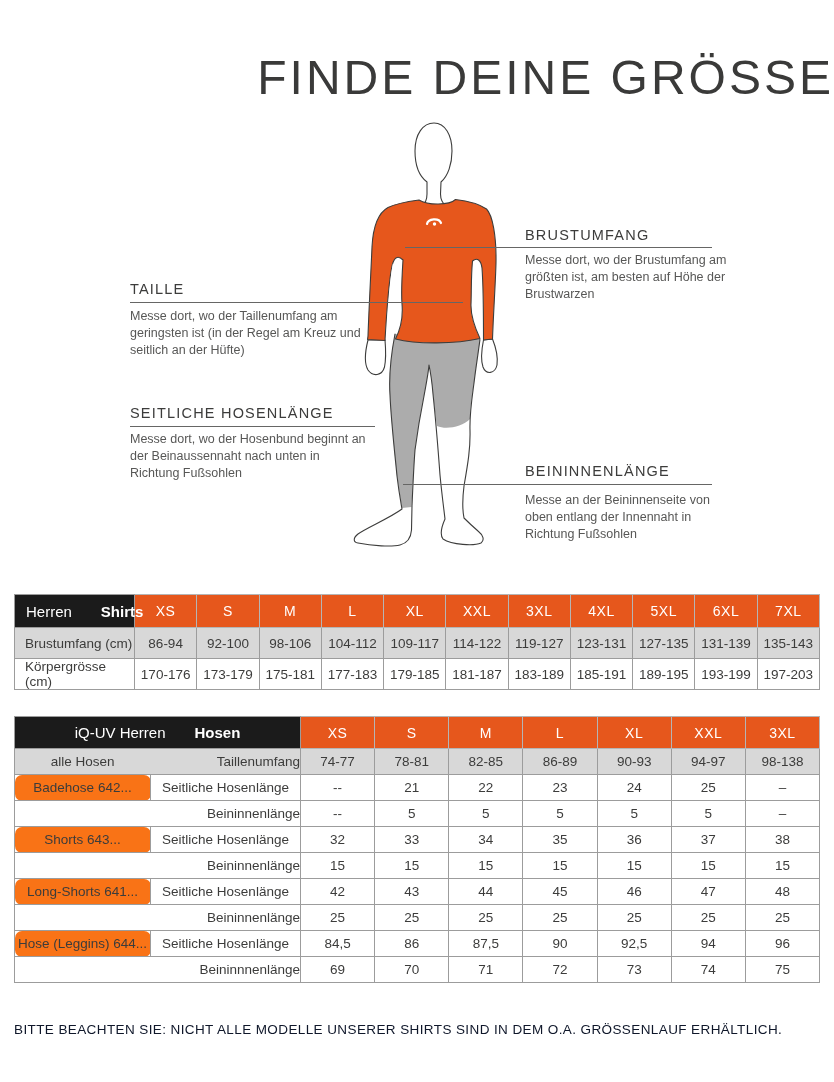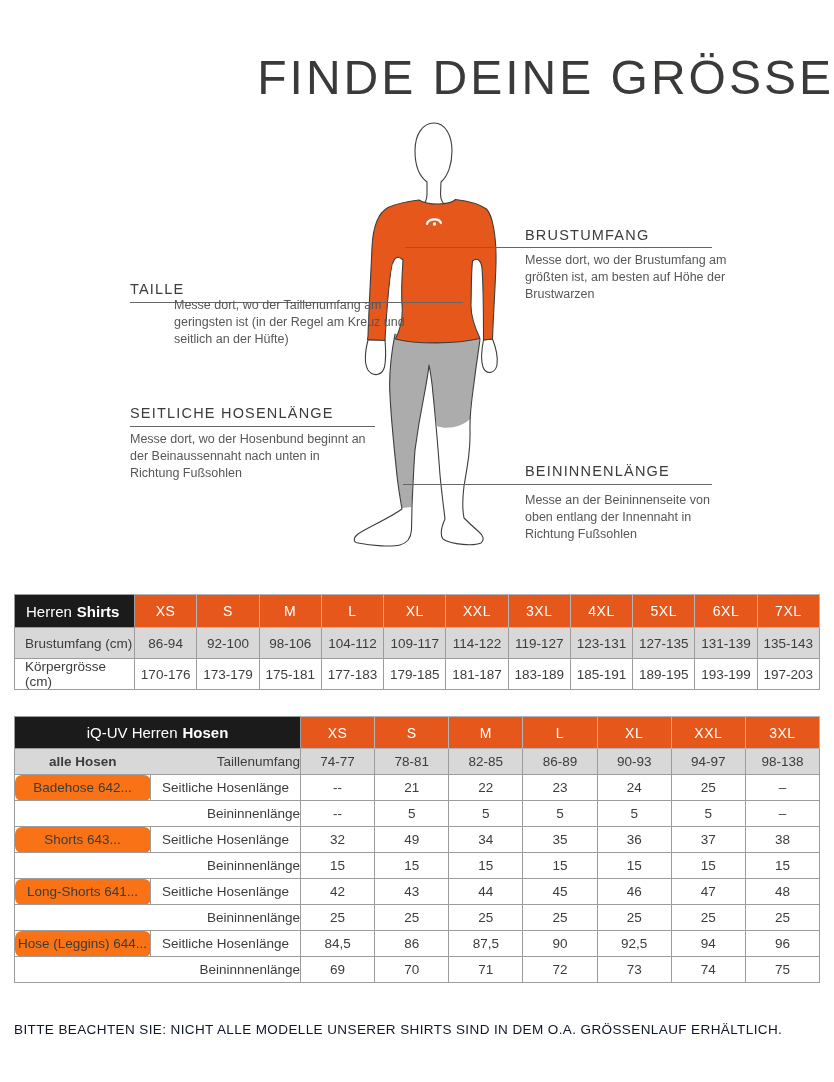--- a/index.html
+++ b/index.html
@@ -16,31 +16,31 @@
   .ann-label {
     position:absolute; font-size:14.5px; letter-spacing:1.2px; color:#3c3c3b; white-space:nowrap;
   }
   .ann-line { position:absolute; height:1px; background:#666665; }
   .ann-text { position:absolute; font-size:12.5px; line-height:1.35; color:#575756; }
 
   table.tbl { position:absolute; left:14px; width:806px; border-collapse:collapse; table-layout:fixed; }
   .tbl td, .tbl th { border:1px solid #9c9c9c; text-align:center; vertical-align:middle; padding:0; font-weight:400; font-size:13.5px; color:#3c3c3b; }
   .tbl th.blackhead { background:#1b1b1b; color:#ffffff; font-size:15px; }
   .tbl th.sizehead  { background:#e6571c; color:#ffffff; font-size:14px; letter-spacing:0.5px; border-color:#b5b5b5; }
-  .tbl .bold { font-weight:700; }
+  .tbl .bold { font-weight:700;margin-left:24px; }
   .tbl .normal { margin-right:5px; font-weight:300; }
   .tbl tr.grayrow td { background:#d8d8d8; }
   .tbl td.graycell { background:#f97316;border-radius:7px; }
   #shirts-table th.blackhead { text-align:left; padding-left:11px; }
   #shirts-table td.lbl { text-align:left; padding-left:10px; }
   #shirts-table thead tr { height:33px; }
   #shirts-table tbody tr { height:31px; }
   #hosen-table thead tr { height:32px; }
   #hosen-table tbody tr { height:26px; }
-  #hosen-table tr.nodiv td:nth-child(1) { border-right:none;font-weight:bold; }
+  #hosen-table tr.nodiv td:nth-child(1) { border-right:none; }
   #hosen-table tr.nodiv td:nth-child(2) { border-left:none;text-align:right; }
 
   .footer-note {
     position:absolute; left:14px; top:1022px; width:812px;
     font-size:13.5px; letter-spacing:0.4px; color:#0f172a; white-space:nowrap;
   }
 </style>
 </head>
 <body>
 
@@ -69,21 +69,21 @@
 
       <g>
         <path fill="none" stroke="#ffffff" stroke-width="2.2" stroke-linecap="round" d="M 87 116 C 88 110.5 99 109.5 101 115"></path>
         <circle fill="#ffffff" cx="94.5" cy="116" r="1.7"></circle>
       </g>
     </svg>
   </div>
 
   <div class="ann-label" style="left:130px; top:281px;">TAILLE</div>
   <div class="ann-line" style="left:130px; top:302px; width:333px;"></div>
-  <div class="ann-text" style="left:130px; top:297px; width:238px;margin-left:44px;">Messe dort, wo der Taillenumfang am geringsten ist (in der Regel am Kreuz und seitlich an der Hüfte)</div>
+  <div class="ann-text" style="left:130px; top:308px; width:238px;">Messe dort, wo der Taillenumfang am geringsten ist (in der Regel am Kreuz und seitlich an der Hüfte)</div>
 
   <div class="ann-label" style="left:525px; top:227px;">BRUSTUMFANG</div>
   <div class="ann-line" style="left:405px; top:247px; width:307px;"></div>
   <div class="ann-text" style="left:525px; top:252px; width:205px;">Messe dort, wo der Brustumfang am größten ist, am besten auf Höhe der Brustwarzen</div>
 
   <div class="ann-label" style="left:130px; top:405px;">SEITLICHE HOSENLÄNGE</div>
   <div class="ann-line" style="left:130px; top:426px; width:245px;"></div>
   <div class="ann-text" style="left:130px; top:431px; width:242px;">Messe dort, wo der Hosenbund beginnt an der Beinaussennaht nach unten in Richtung Fußsohlen</div>
 
   <div class="ann-label" style="left:525px; top:463px;">BEININNENLÄNGE</div>
@@ -208,21 +208,21 @@
         <td>5</td>
         <td>5</td>
         <td>5</td>
         <td>5</td>
         <td>–</td>
       </tr>
       <tr>
         <td class="graycell">Shorts 643...</td>
         <td>Seitliche Hosenlänge</td>
         <td>32</td>
-        <td>49</td>
+        <td>33</td>
         <td>34</td>
         <td>35</td>
         <td>36</td>
         <td>37</td>
         <td>38</td>
       </tr>
       <tr class="nodiv">
         <td></td>
         <td>Beininnenlänge</td>
         <td>15</td>

